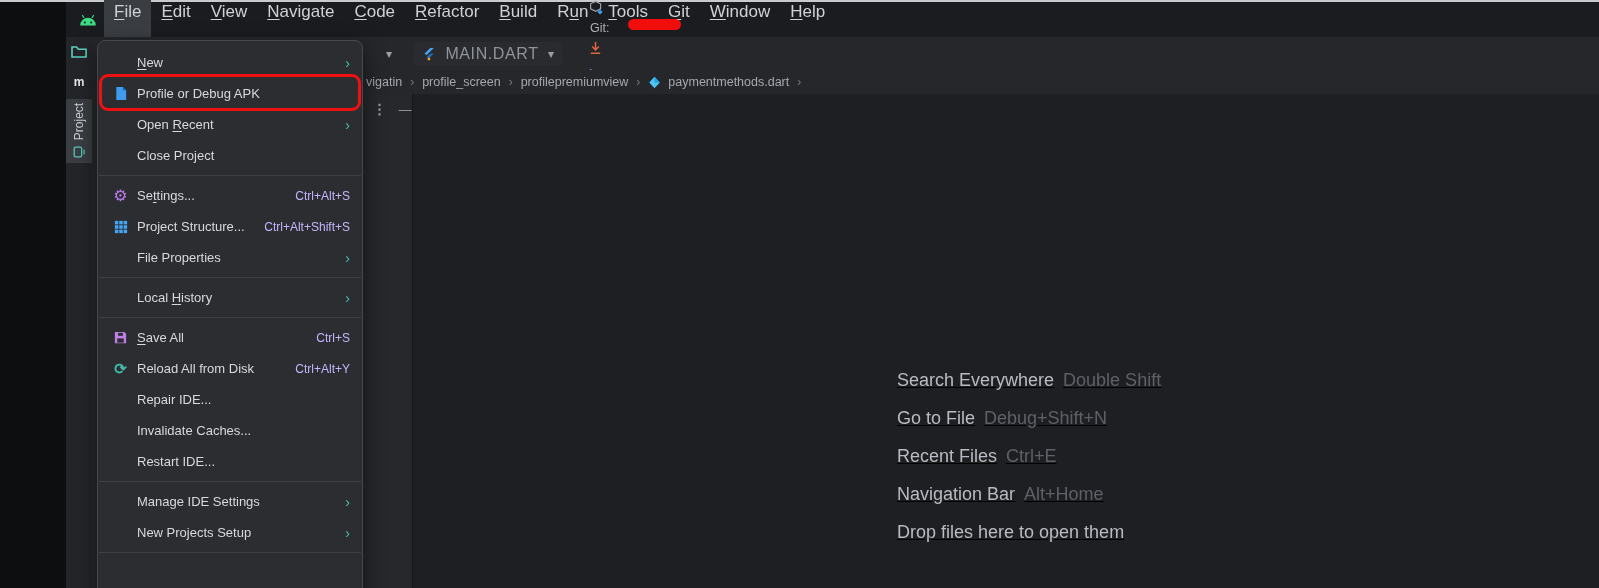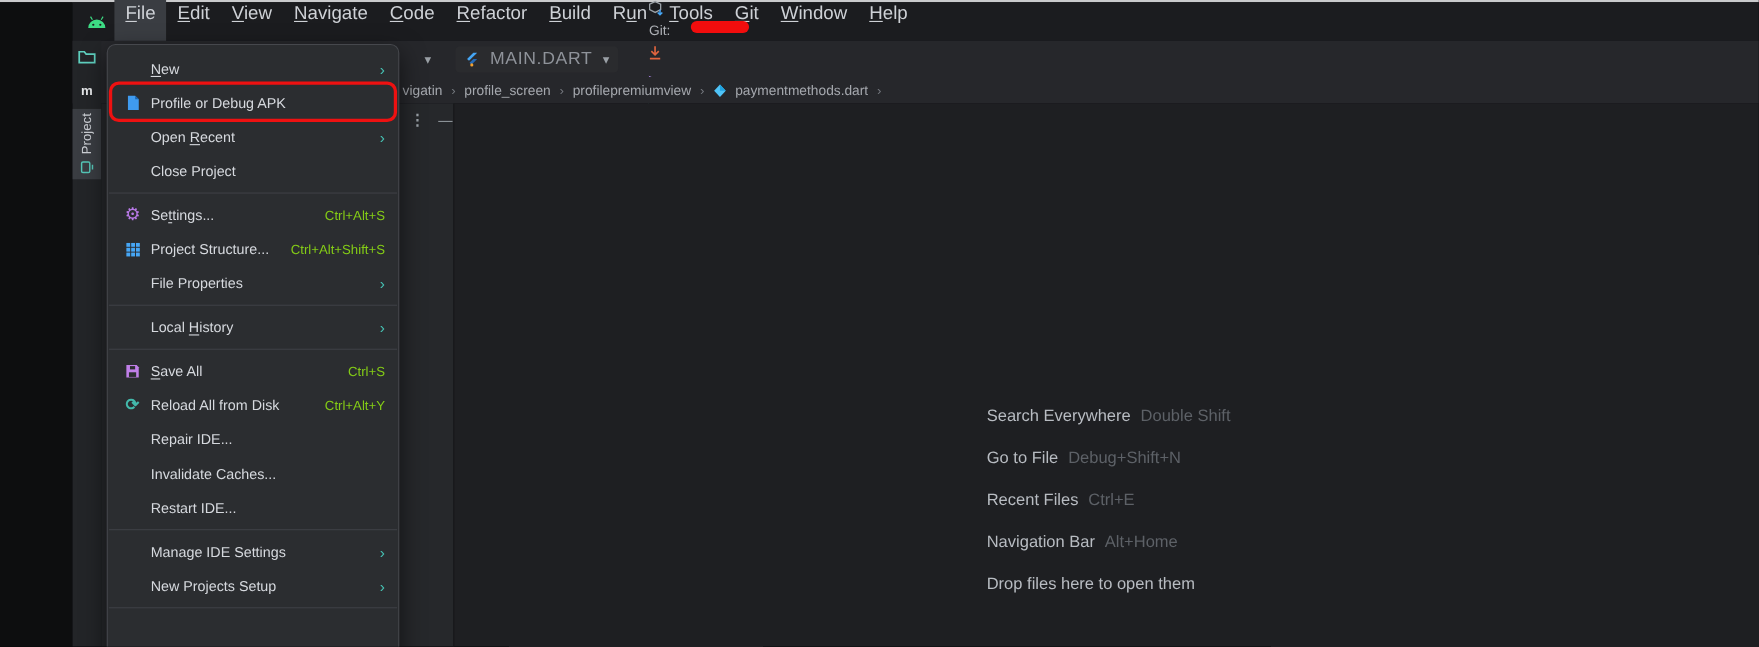--- a/index.html
+++ b/index.html
@@ -73,40 +73,40 @@
     position:absolute; left:92px; top:94px; width:321px; height:494px; background:#26282b;
     border-right:1px solid #161719;
   }
   .ppanel-hicon { position:absolute; top:5px; width:20px; height:20px; display:flex; align-items:center; justify-content:center; color:#9aa0a6; font-size:14px; }
   #ppanel-options { left:278px; letter-spacing:1px; font-weight:bold; }
   #ppanel-hide { left:303px; font-size:13px; }
 
   
   #editor { position:absolute; left:413px; top:94px; width:1186px; height:494px; background:#1e1f22; }
   #hints { position:absolute; left:484px; top:276px; }
-  .hint-line { height:20px; margin-bottom:18px; font-size:15px; white-space:nowrap; }
+  .hint-line { height:20px; margin-bottom:18px; font-size:18px; white-space:nowrap;text-decoration:underline; }
   .hint-action { color:#b8bcc2; }
   .hint-keys { color:#5d6167; margin-left:9px; }
 
   
   #filemenu {
     position:absolute; left:97px; top:40px; width:266px; height:560px;
     background:#2b2d30; border:1px solid #46484d; border-radius:8px;
     padding:6px 0; z-index:50; box-shadow:0 8px 22px rgba(0,0,0,.55);
   }
   .menu-item {
     height:31px; display:flex; align-items:center; padding:0 12px 0 14px;
     font-size:13px; color:#d6d9de; cursor:default;
   }
   .menu-item.highlighted { background:#3a3d42; }
   .mi-icon { width:17px; height:17px; margin-right:8px; flex:none; display:flex; align-items:center; justify-content:center; }
   .mi-label { flex:none; white-space:nowrap; }
   .mi-label u { text-underline-offset:2px; }
   .mi-fill { flex:1; }
-  .mi-shortcut { color:#84cc16; font-size:12px; white-space:nowrap; }
+  .mi-shortcut { color:#c4b5fd; font-size:12px; white-space:nowrap; }
   .mi-arrow { color:#46c0b2; margin-left:10px; font-size:14px; line-height:1; }
   .menu-sep { height:1px; background:#3e4045; margin:4px 1px; }
 
   
   #open-annotation {
     position:absolute; left:99px; top:74px; width:262px; height:37px;
     border:3px solid #ee1111; border-radius:9px; z-index:60; pointer-events:none;
   }
 
   svg { display:block; }

